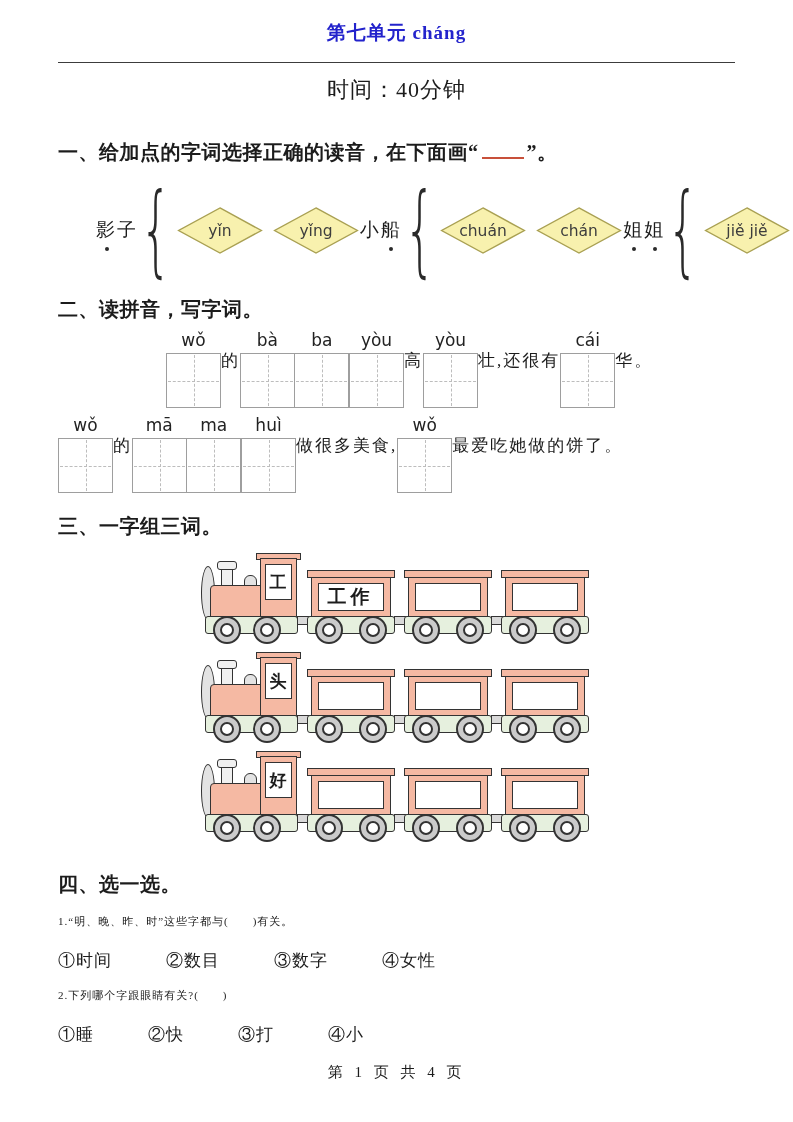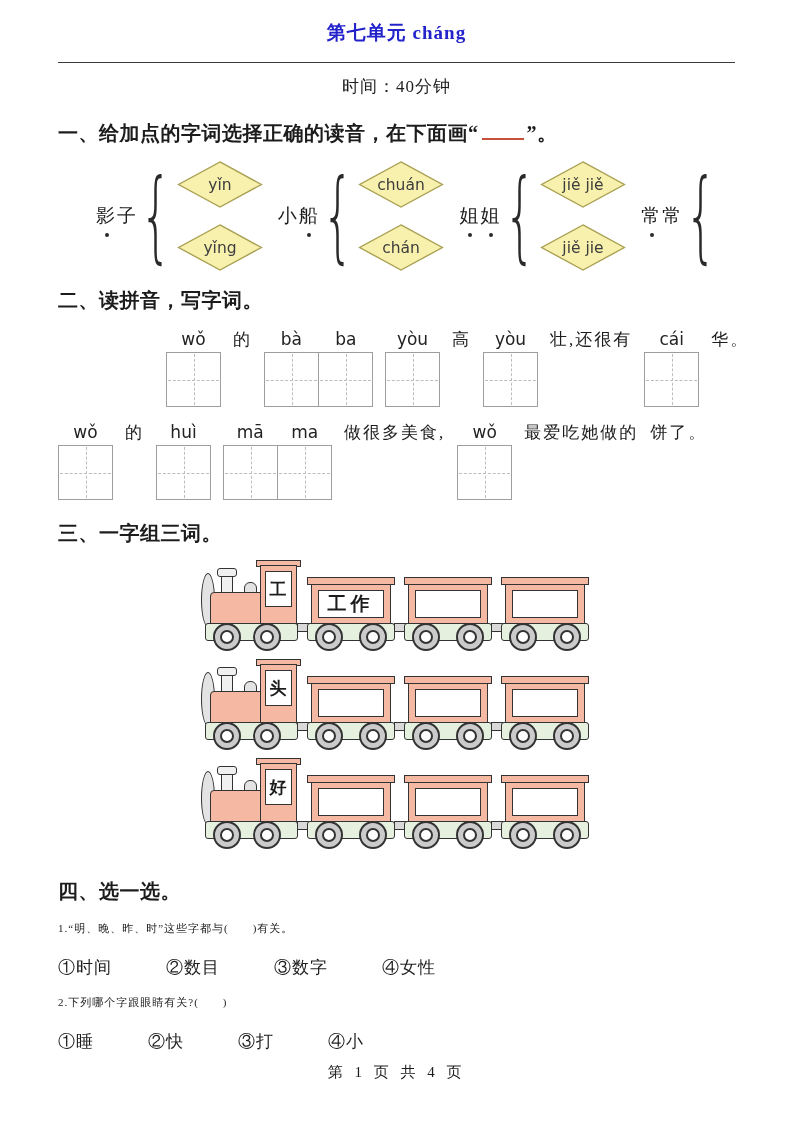--- a/index.html
+++ b/index.html
@@ -11,36 +11,36 @@
     background:#fff;
     padding:12px 58px 26px 58px;
     display:flex; flex-direction:column;
     font-family:"Liberation Serif","DejaVu Serif",serif;
     color:#1c1c1c;
     overflow:hidden;
   }
   
   .title { text-align:center; font-size:19px; font-weight:bold; color:#2323cc; letter-spacing:1px; margin-top:8px; }
   .rule  { border:none; border-top:1px solid #3c3c3c; margin-top:16px; }
-  .time  { text-align:center; font-size:17px; margin:12px 0 4px; letter-spacing:1px; }
+  .time  { text-align:center; font-size:22px; margin:12px 0 16px; letter-spacing:1px; }
   .sec-head { font-size:20px; font-weight:bold; letter-spacing:.5px; }
   .blank-line { display:inline-block; width:42px; height:12px; border-bottom:2px solid #c8503a; margin:0 3px; vertical-align:baseline; }
   
   .py-groups { display:flex; justify-content:space-between; align-items:center; padding:14px 14px 6px 38px; margin-bottom:10px; }
   .py-group { display:flex; align-items:center; }
   .word { font-size:19px; letter-spacing:2px; white-space:nowrap; }
   .char { position:relative; display:inline-block; }
   .char.dot::after { content:""; position:absolute; left:50%; bottom:-8px; width:4px; height:4px; margin-left:-2px; border-radius:50%; background:#2a2a2a; }
   .brace { display:block; font-size:100px; line-height:1; font-weight:300; color:#2a2a2a; transform:scaleX(.5); margin:0 -12px 0 -14px; font-family:"DejaVu Sans",sans-serif; }
-  .opts { display:flex; flex-direction:column; gap:16px; }
+  .opts { display:flex; flex-direction:row; gap:8px; }
   .diamond { width:88px; height:47px; display:block; }
   .diamond polygon { fill:#f8f1ae; stroke:#a9a052; stroke-width:1.5; }
   .diamond text { font-size:16.5px; text-anchor:middle; fill:#3d3d3d; font-family:"DejaVu Sans","Liberation Sans",sans-serif; }
   
-  .py-row { display:flex; align-items:flex-start; gap:12px; margin-top:14px; }
+  .py-row { display:flex; align-items:center; margin-top:6px; }
   .py-row.indent { margin-left:108px; }
   .bg { display:flex; flex-direction:column; align-items:center; }
   .plabel { font-size:17px; color:#222; font-family:"DejaVu Sans","Liberation Sans",sans-serif; height:24px; line-height:22px; width:100%; text-align:center; }
   .plabel.two { display:flex; }
   .plabel.two span { flex:1; text-align:center; }
   .tzg { width:55px; height:55px; border:1px solid #9e9e9e; position:relative; background:#fff; }
   .tzg::before { content:""; position:absolute; left:1px; right:1px; top:50%; border-top:1px dashed #bdbdbd; }
   .tzg::after  { content:""; position:absolute; top:1px; bottom:1px; left:50%; border-left:1px dashed #bdbdbd; }
   .tzg-double { display:flex; }
   .tzg-double .tzg + .tzg { margin-left:-1px; }
@@ -175,32 +175,32 @@
     <span class="itext">华。</span>
   </div>
 
   <div class="py-row">
     <div class="bg">
         <div class="plabel"><span>wǒ</span></div>
         <div class="tzg"></div>
       </div>
     <span class="itext">的</span>
     <div class="bg">
-        <div class="plabel"><span>huì</span></div>
-        <div class="tzg"></div>
-      </div>
-    <div class="bg">
         <div class="plabel two">
           <span>mā</span>
           <span>ma</span>
         </div>
         <div class="tzg-double">
           <div class="tzg"></div>
           <div class="tzg"></div>
         </div>
+      </div>
+    <div class="bg">
+        <div class="plabel"><span>huì</span></div>
+        <div class="tzg"></div>
       </div>
     <span class="itext">做很多美食,</span>
     <div class="bg">
         <div class="plabel"><span>wǒ</span></div>
         <div class="tzg"></div>
       </div>
     <span class="itext">最爱吃她做的</span>
     <span class="itext">饼了。</span>
   </div>
 

